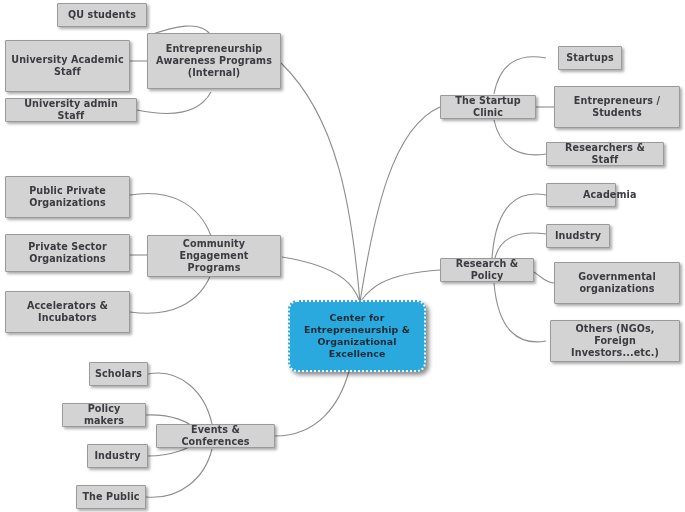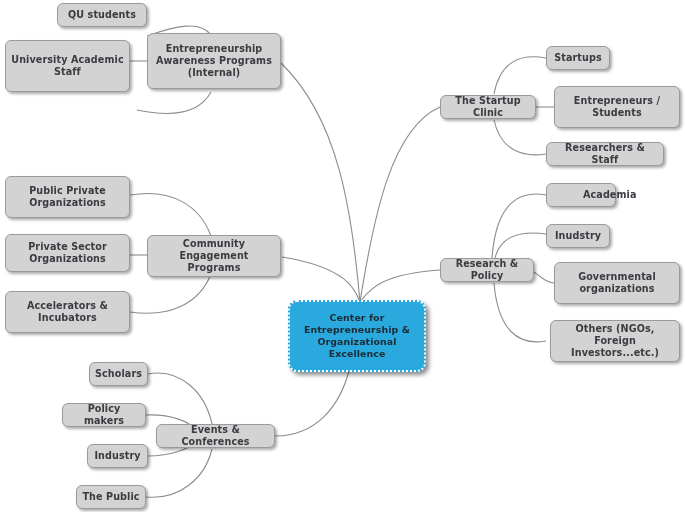--- a/index.html
+++ b/index.html
@@ -35,21 +35,21 @@
   }
   .node {
     position: absolute;
     box-sizing: border-box;
     display: flex;
     align-items: center;
     justify-content: center;
     text-align: center;
     background: #d3d3d3;
     border: 1px solid #9a9a9a;
-    border-radius: 6px;
+    border-radius: 1px;
     color: #3b3b42;
     font-size: 9.6px;
     font-weight: bold;
     line-height: 1.28;
     letter-spacing: 0.1px;
     padding: 2px 5px;
     box-shadow: 2px 2px 3px rgba(0,0,0,0.33);
   }
   .node.branch {
     background: #d3d3d3;
@@ -111,20 +111,23 @@
 
   <div class="node branch" style="left:147px; top:33px; width:134px; height:56px;">
     <span class="node-label">Entrepreneurship Awareness Programs (Internal)</span>
   </div>
   <div class="node" style="left:57px; top:3px; width:90px; height:24px;">
     <span class="node-label">QU students</span>
   </div>
   <div class="node" style="left:5px; top:40px; width:125px; height:52px;">
     <span class="node-label">University Academic Staff</span>
   </div>
+  <div class="node" style="left:5px; top:98px; width:132px; height:24px;">
+    <span class="node-label">University admin Staff</span>
+  </div>
 
   <div class="node branch" style="left:147px; top:235px; width:134px; height:42px;">
     <span class="node-label">Community Engagement Programs</span>
   </div>
   <div class="node" style="left:5px; top:176px; width:125px; height:42px;">
     <span class="node-label">Public Private Organizations</span>
   </div>
   <div class="node" style="left:5px; top:234px; width:125px; height:38px;">
     <span class="node-label">Private Sector Organizations</span>
   </div>
@@ -144,21 +147,21 @@
   <div class="node" style="left:87px; top:444px; width:61px; height:24px;">
     <span class="node-label">Industry</span>
   </div>
   <div class="node" style="left:76px; top:485px; width:70px; height:24px;">
     <span class="node-label">The Public</span>
   </div>
 
   <div class="node branch" style="left:440px; top:95px; width:96px; height:24px;">
     <span class="node-label">The Startup Clinic</span>
   </div>
-  <div class="node" style="left:546px; top:46px; width:64px; height:24px;">
+  <div class="node" style="left:558px; top:46px; width:64px; height:24px;">
     <span class="node-label">Startups</span>
   </div>
   <div class="node" style="left:554px; top:86px; width:126px; height:42px;">
     <span class="node-label">Entrepreneurs / Students</span>
   </div>
   <div class="node branch" style="left:440px; top:258px; width:94px; height:24px;">
     <span class="node-label">Research &amp; Policy</span>
   </div>
 
   <div class="node" style="left:546px; top:142px; width:118px; height:24px;">

